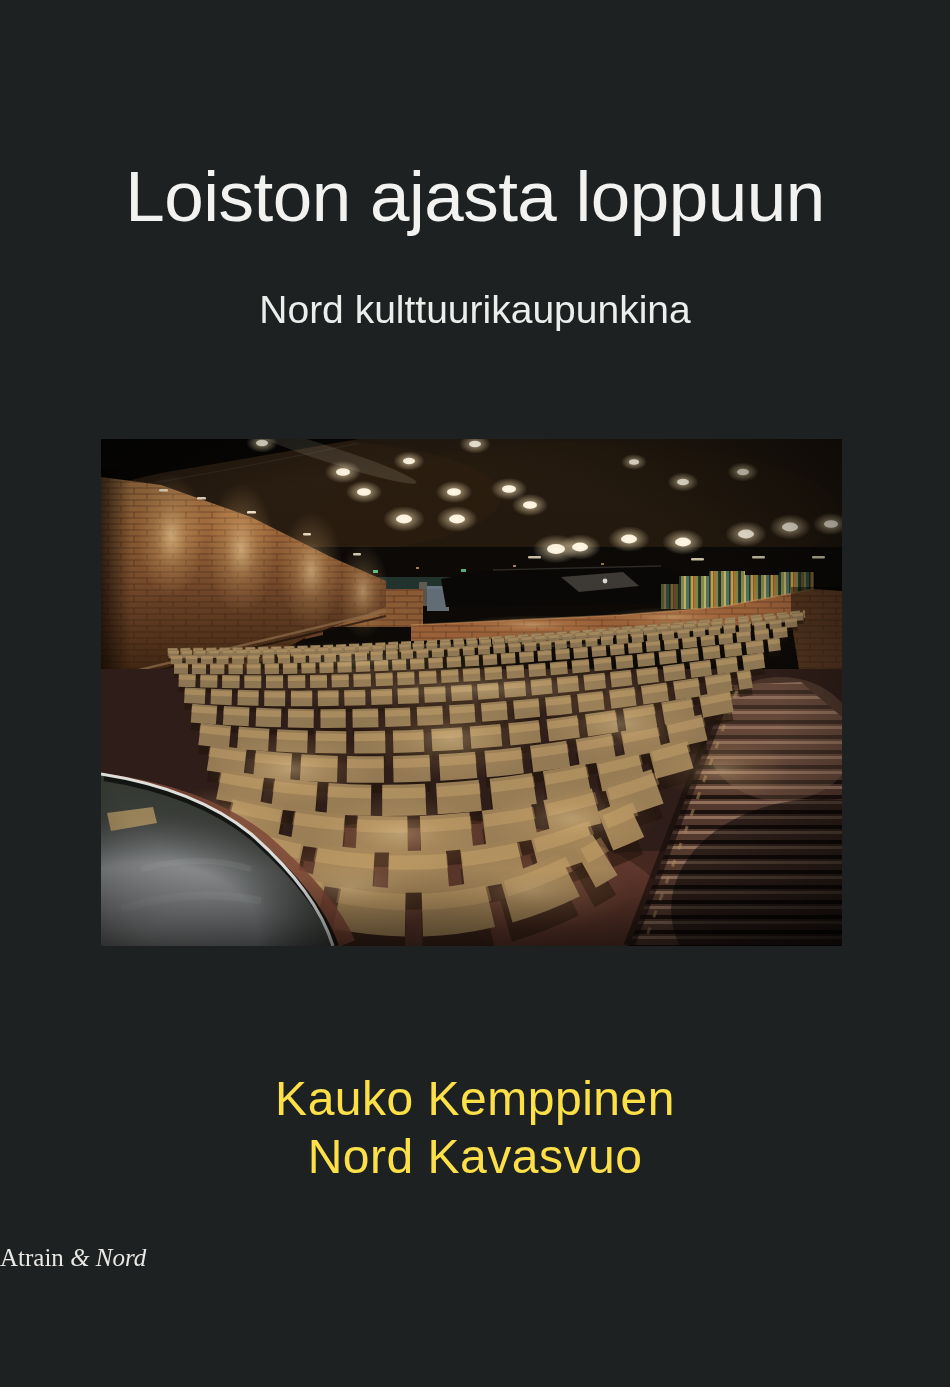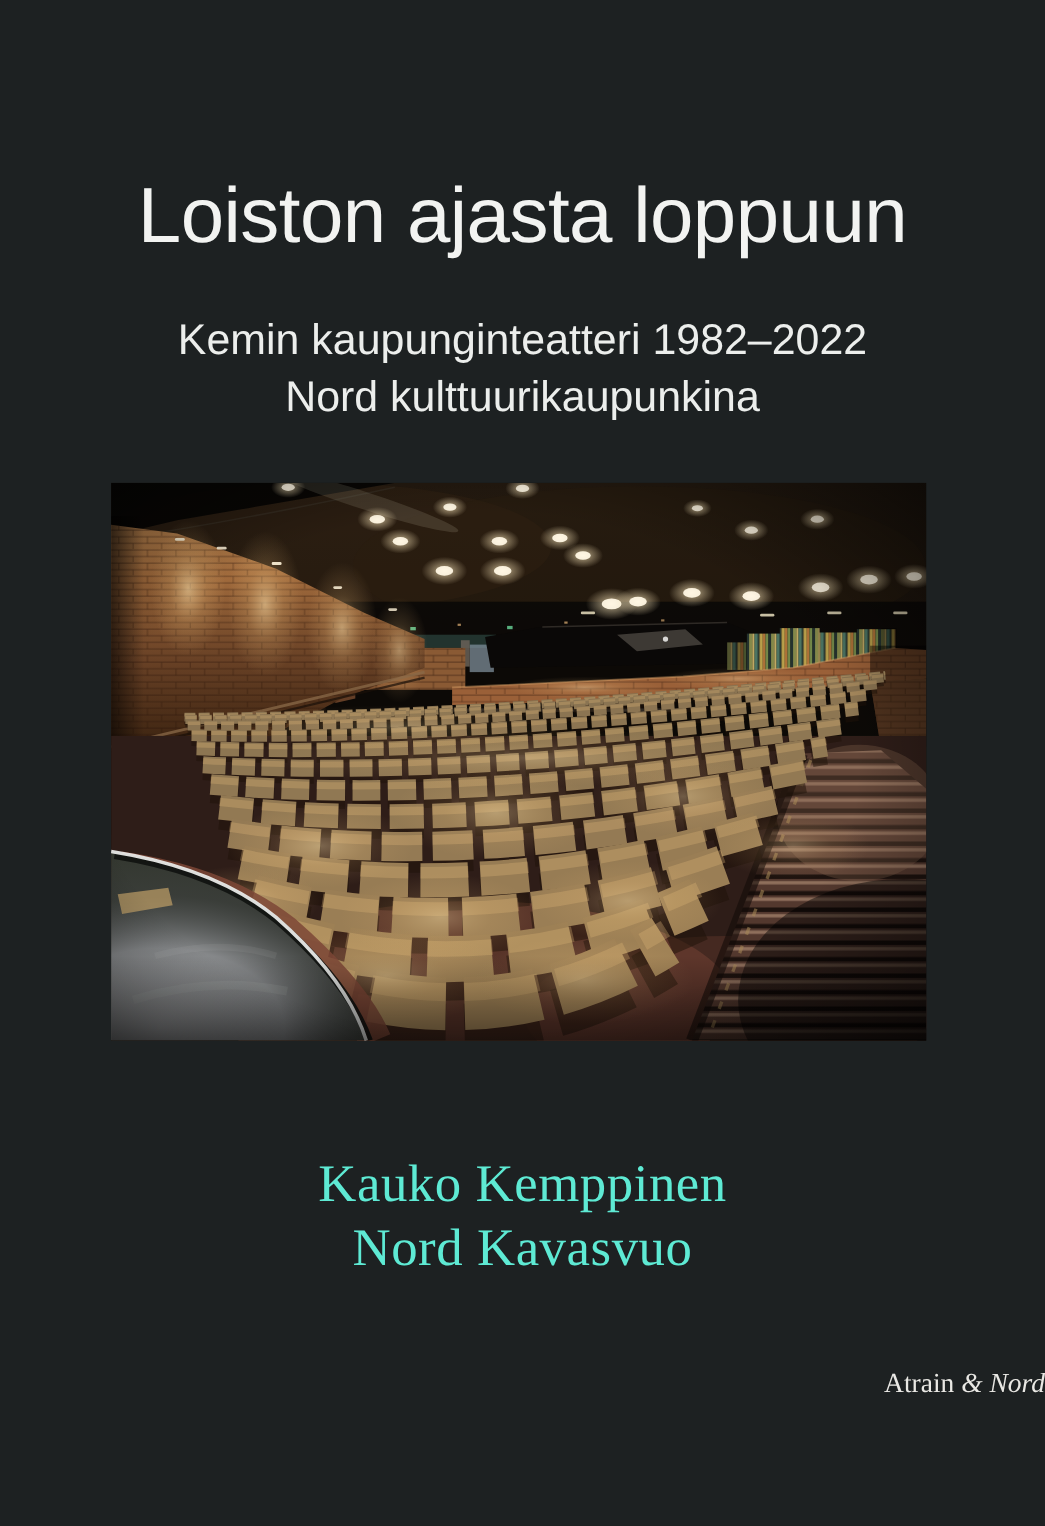--- a/index.html
+++ b/index.html
@@ -24,46 +24,44 @@
     font-size:39px;line-height:52px;
     letter-spacing:0;
     color:#eceeec;
   }
   .photo-frame{
     position:absolute;left:101px;top:439px;
     width:741px;height:507px;
     background:#0d0a07;
   }
   .authors{
-    position:absolute;top:1048px;left:0;right:0;
+    position:absolute;top:1070px;left:0;right:0;
     text-align:center;
     font-size:48px;line-height:58px;
     letter-spacing:0.5px;
-    color:#5eead4;
-    font-family:Liberation Serif, serif;
+    color:#fde047;
   }
   .publisher{
     position:absolute;top:1243px;left:0;right:0;
-    text-align:right;
+    text-align:left;
     font-family:"Liberation Serif","DejaVu Serif",serif;
     font-size:25px;line-height:30px;
     color:#e9e8e4;
   }
   .publisher .it{font-style:italic;}
   svg{display:block;}
 </style>
 </head>
 <body>
 
 <div class="cover">
 
   <div class="title">Loiston ajasta loppuun</div>
 
   <div class="subtitle">
-    <div>Kemin kaupunginteatteri 1982–2022</div>
     <div>Nord kulttuurikaupunkina</div>
   </div>
 
   <div class="photo-frame">
     <svg id="photo" width="741" height="507" viewBox="0 0 741 507">
       <defs>
         <linearGradient id="gCeil" x1="0" y1="0" x2="0" y2="1">
           <stop offset="0" stop-color="#241a10"></stop>
           <stop offset="0.5" stop-color="#17100a"></stop>
           <stop offset="1" stop-color="#0d0906"></stop>

